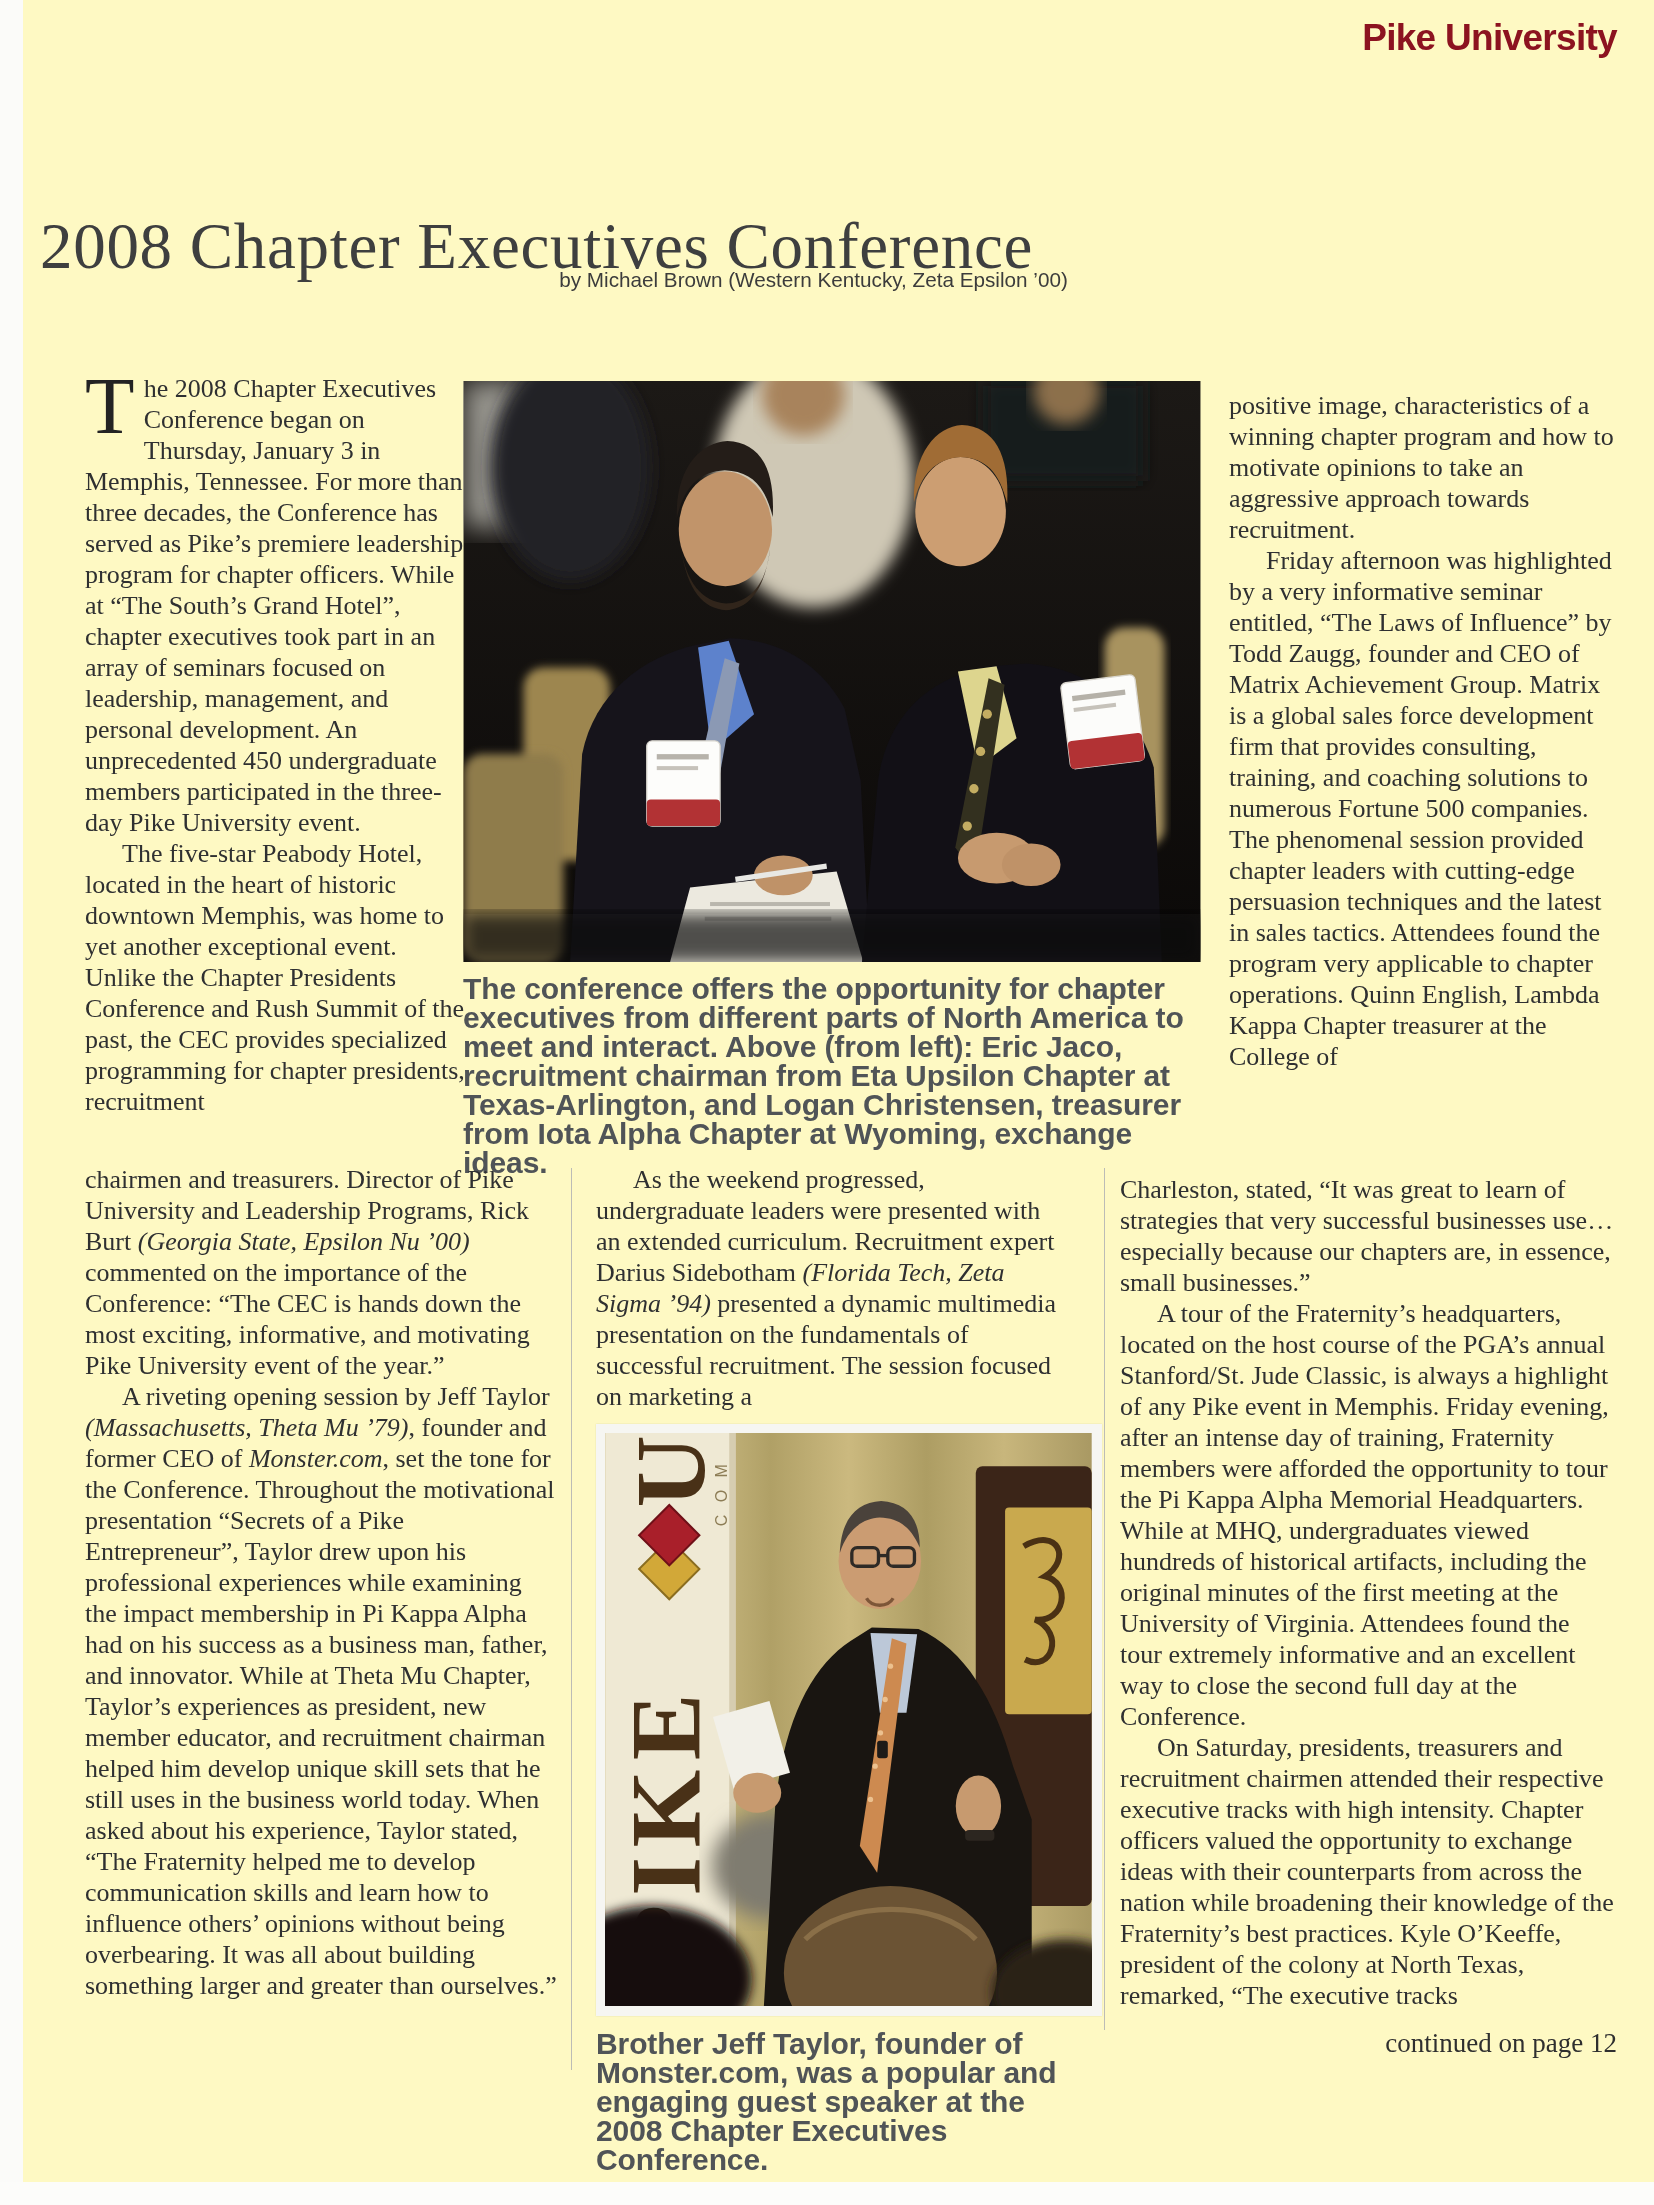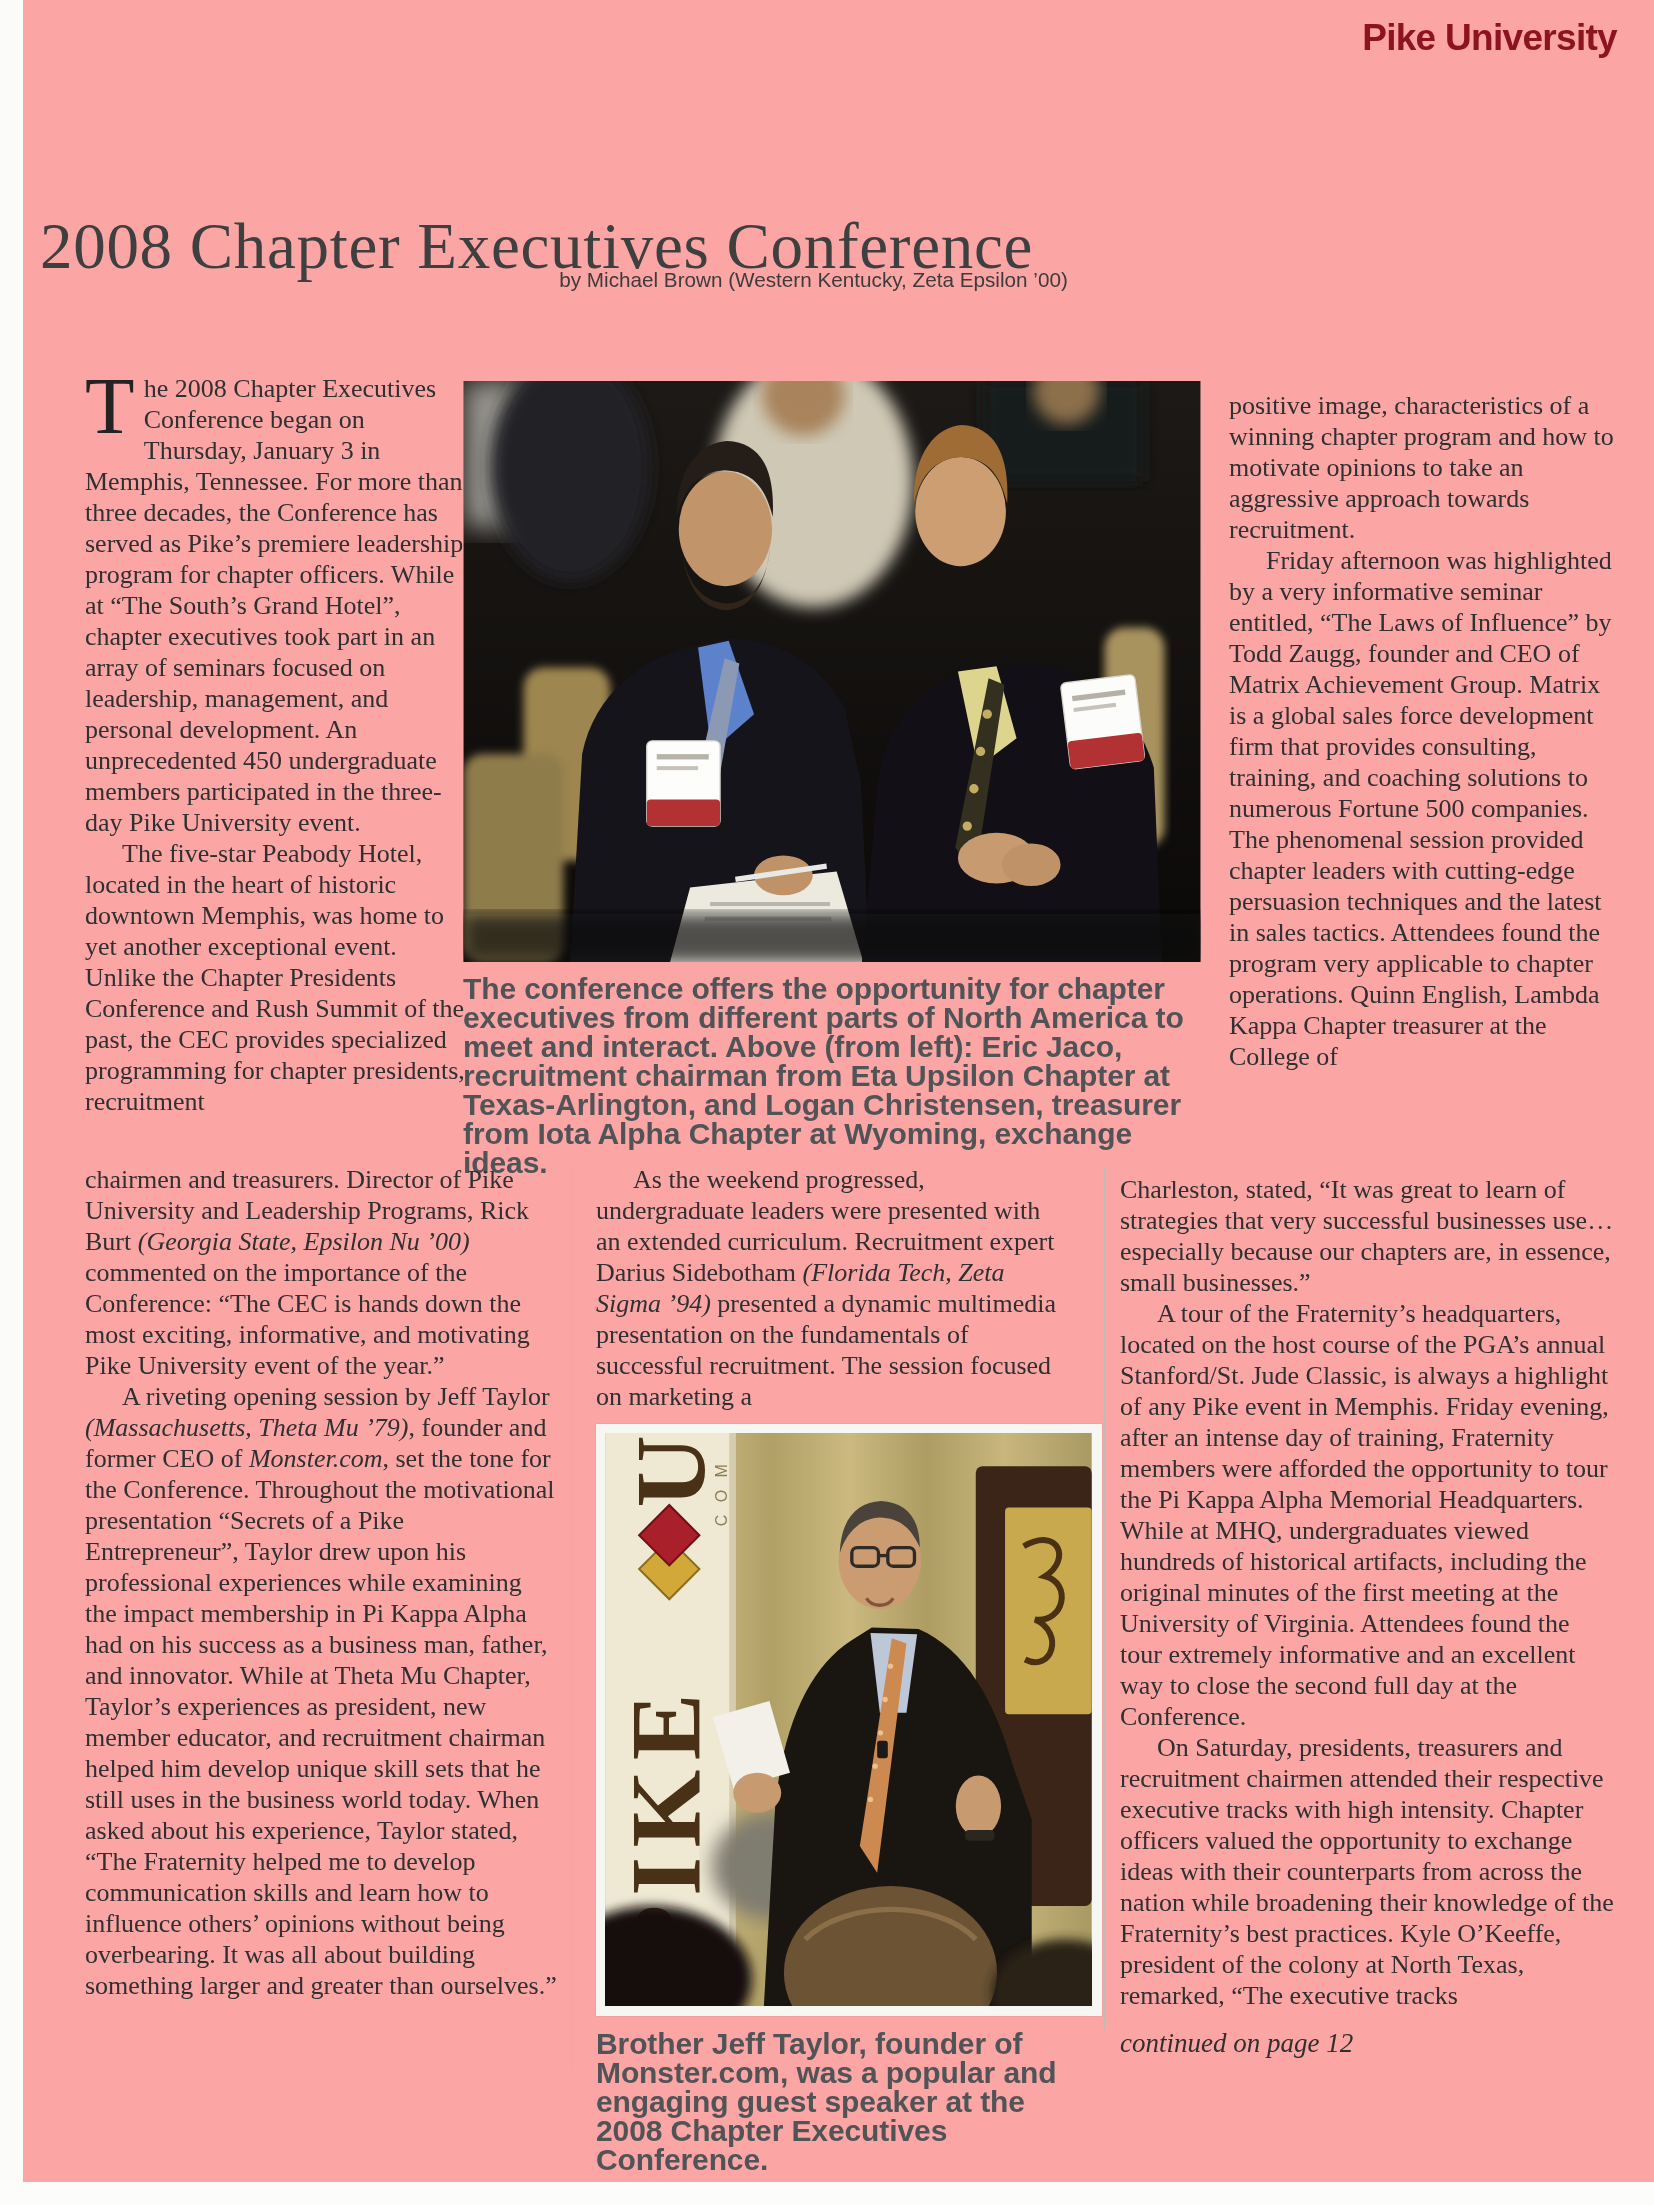--- a/index.html
+++ b/index.html
@@ -1,18 +1,18 @@
 <!DOCTYPE html>
 <html style="font-size:10.7px"><head>
 <meta charset="utf-8">
 <style>
   html,body { margin:0; padding:0; background:#d8d8d4; }
   #page {
     position:relative; width:1654px; height:2205px;
-    background:#fca5a5; overflow:hidden;
+    background:#fef9c3; overflow:hidden;
     font-family:"Liberation Serif", serif; color:#2f3031;
   }
   .edge-left  { position:absolute; left:0; top:0; width:23px; height:100%; background:#fbfbf9; }
   .edge-bottom{ position:absolute; left:0; bottom:0; width:100%; height:23px; background:#fcfcfa; }
 
   .brand {
     position:absolute; top:17.3px; right:37px;
     font-family:"Liberation Sans", sans-serif; font-weight:bold;
     font-size:37px; letter-spacing:-0.7px; color:#8c1320;
   }
@@ -54,21 +54,21 @@
     margin-top:12px; width:487px; background:#f6f6f2;
     padding:9.3px; box-shadow:0 0 1.3px rgba(0,0,0,.15);
   }
   .photo2 { width:487px; height:573px; display:block; }
 
   .vrule { position:absolute; width:1.3px; background:#bcbcb6; }
   .vrule1 { left:571px;  top:1168px; height:902px; }
   .vrule2 { left:1104px; top:1168px; height:862px; }
 
   .continued {
-    font-style:italic; font-size:27px;
+    text-align:right; font-size:27px;
     color:#2f2f2f; margin-top:17.3px;
   }
   .footer {
     position:absolute; right:37px; top:2101px;
     font-family:"Liberation Sans", sans-serif; font-size:24px; color:#2e2e2e;
     display:flex; align-items:baseline;
   }
   .footer .issue { font-style:italic; }
   .footer .mag { letter-spacing:0.7px; margin-left:8px; }
   .footer .bullet { margin-left:8px; }

